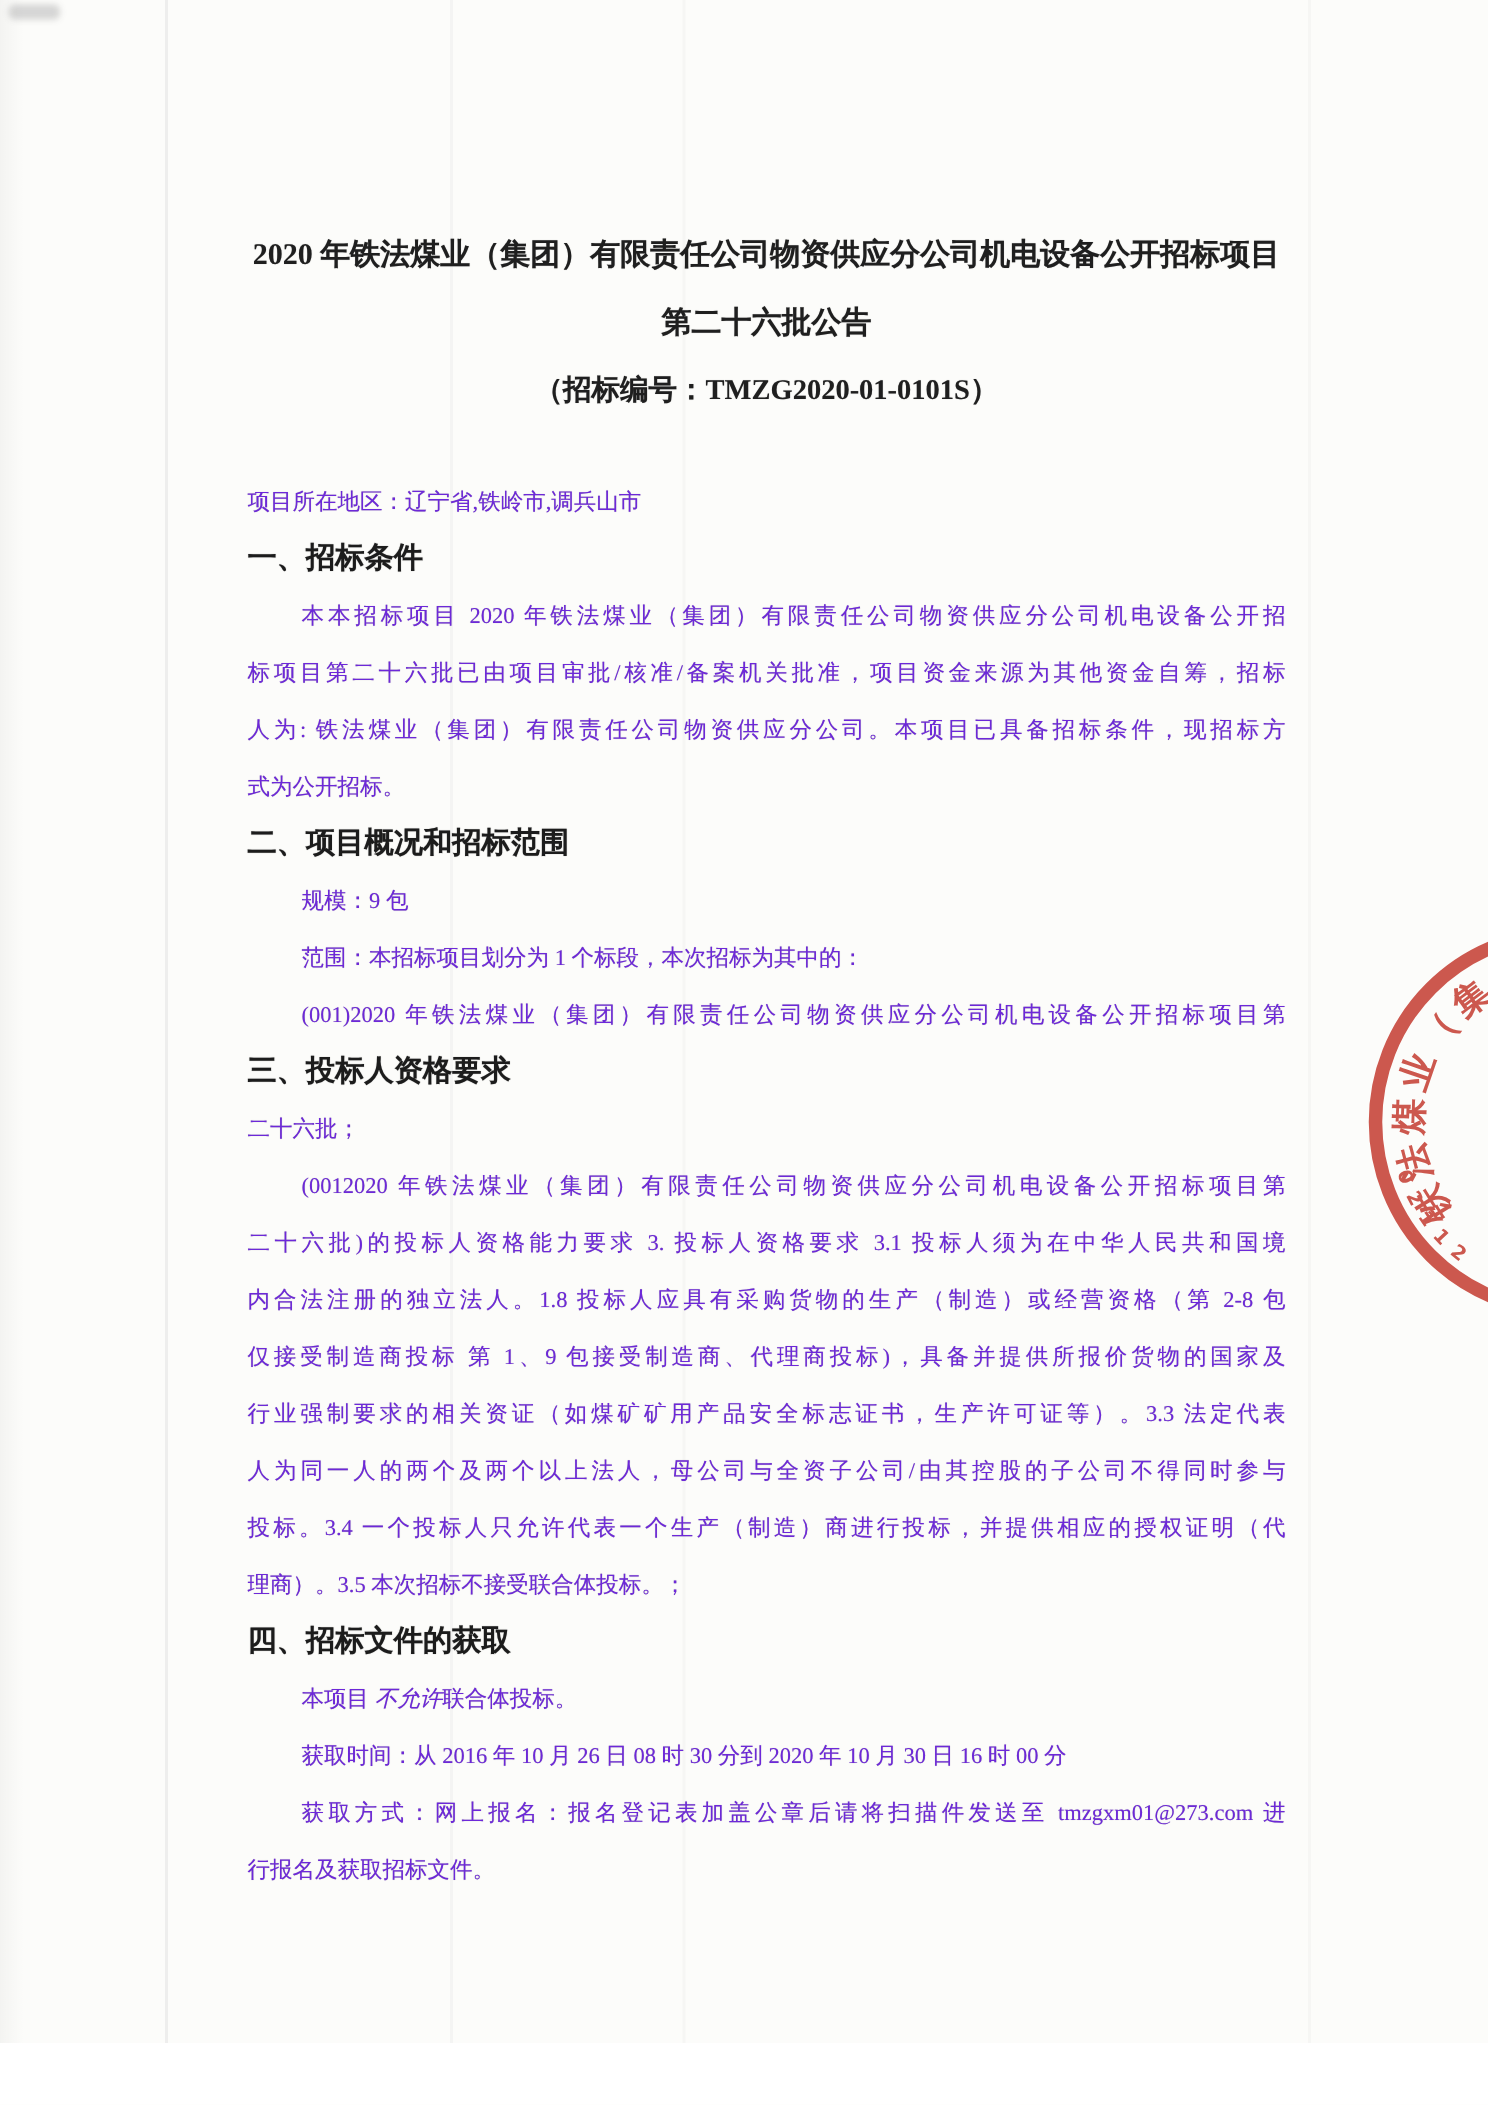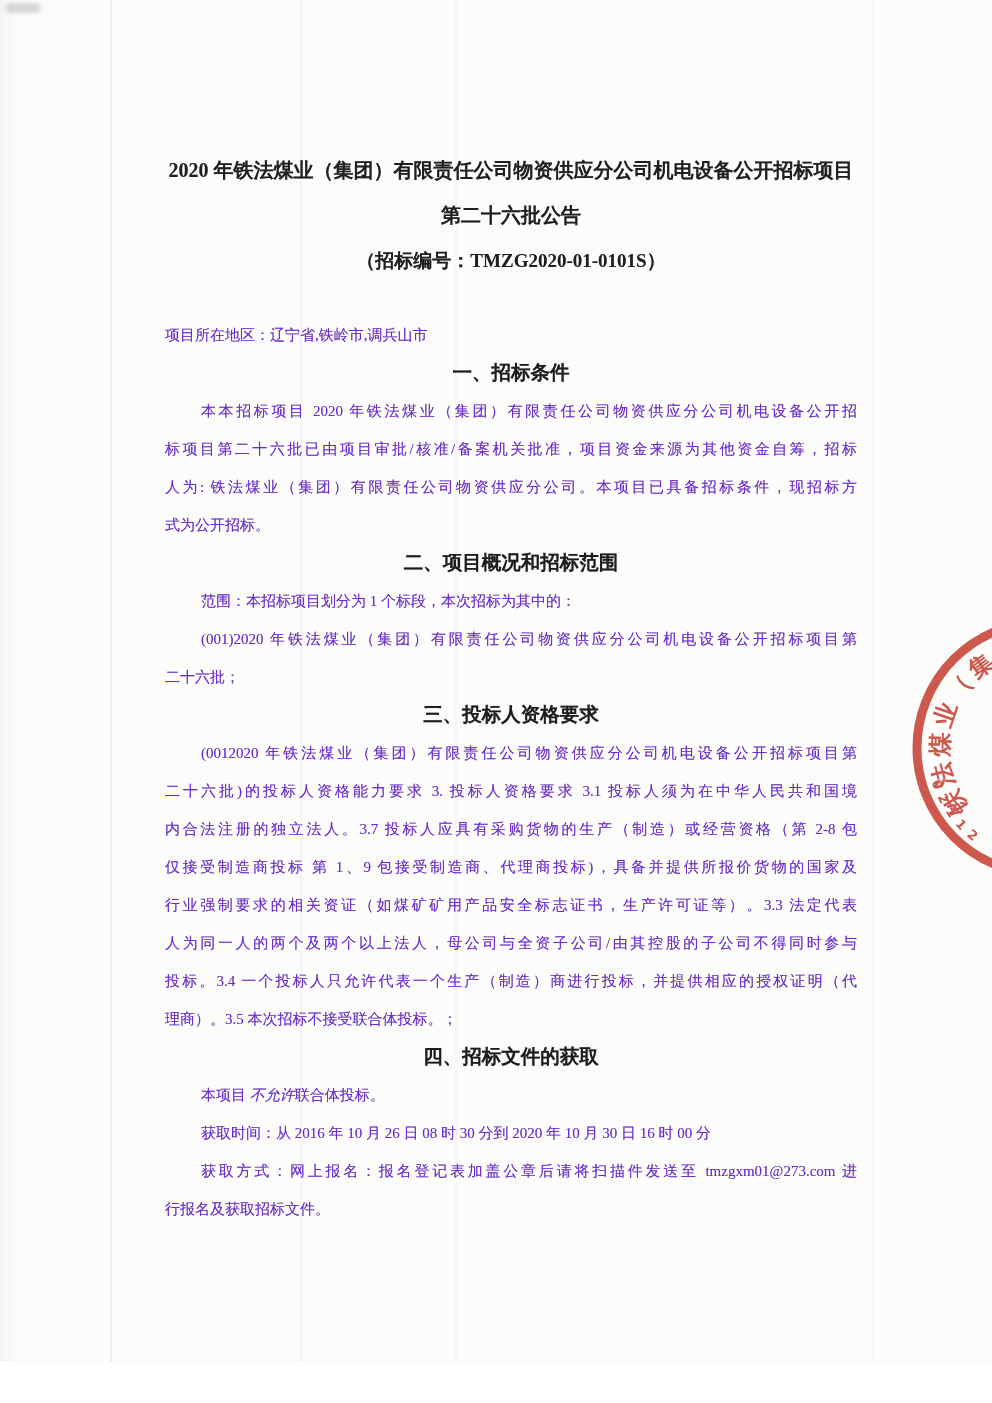--- a/index.html
+++ b/index.html
@@ -41,21 +41,20 @@
   .line{
     font-size:15px;line-height:38px;height:38px;
     color:#6d28d9;
     text-shadow:0 0 0.6px rgba(0,0,0,0.3);
   }
   .line.justify{text-align:justify;text-align-last:justify;}
   .line.indent{text-indent:36px;}
   .line.heading{
     font-weight:bold;font-size:19.5px;color:#1c1c1c;
     text-shadow:0 0 0.7px rgba(0,0,0,0.4);
-    text-align:center;
   }
   .em-run{font-style:italic;}
   .seal-svg{
     position:absolute;left:900px;top:597px;
     opacity:0.88;
     pointer-events:none;
   }
   .seal-svg text{font-family:"DejaVu Sans","Liberation Sans",sans-serif;font-weight:bold;}
 </style>
 </head>
@@ -76,27 +75,28 @@
       <div class="title-line title-no">（招标编号：TMZG2020-01-0101S）</div>
     </div>
     <div class="blocks" id="doc-blocks">
         <div class="line">项目所在地区：辽宁省,铁岭市,调兵山市</div>
         <div class="line heading">一、招标条件</div>
         <div class="line indent justify">本本招标项目 2020 年铁法煤业（集团）有限责任公司物资供应分公司机电设备公开招</div>
         <div class="line justify">标项目第二十六批已由项目审批/核准/备案机关批准，项目资金来源为其他资金自筹，招标</div>
         <div class="line justify">人为: 铁法煤业（集团）有限责任公司物资供应分公司。本项目已具备招标条件，现招标方</div>
         <div class="line">式为公开招标。</div>
         <div class="line heading">二、项目概况和招标范围</div>
+        <div class="line indent">规模：9 包</div>
         <div class="line indent">范围：本招标项目划分为 1 个标段，本次招标为其中的：</div>
         <div class="line indent justify">(001)2020 年铁法煤业（集团）有限责任公司物资供应分公司机电设备公开招标项目第</div>
+        <div class="line heading">三、投标人资格要求</div>
         <div class="line">二十六批；</div>
-        <div class="line heading">三、投标人资格要求</div>
         <div class="line indent justify">(0012020 年铁法煤业（集团）有限责任公司物资供应分公司机电设备公开招标项目第</div>
         <div class="line justify">二十六批)的投标人资格能力要求 3.  投标人资格要求 3.1 投标人须为在中华人民共和国境</div>
-        <div class="line justify">内合法注册的独立法人。3.7 投标人应具有采购货物的生产（制造）或经营资格（第 2-8 包</div>
+        <div class="line justify">内合法注册的独立法人。1.8 投标人应具有采购货物的生产（制造）或经营资格（第 2-8 包</div>
         <div class="line justify">仅接受制造商投标 第 1、9 包接受制造商、代理商投标)，具备并提供所报价货物的国家及</div>
         <div class="line justify">行业强制要求的相关资证（如煤矿矿用产品安全标志证书，生产许可证等）。3.3 法定代表</div>
         <div class="line justify">人为同一人的两个及两个以上法人，母公司与全资子公司/由其控股的子公司不得同时参与</div>
         <div class="line justify">投标。3.4 一个投标人只允许代表一个生产（制造）商进行投标，并提供相应的授权证明（代</div>
         <div class="line">理商）。3.5 本次招标不接受联合体投标。；</div>
         <div class="line heading">四、招标文件的获取</div>
         <div class="line indent"><span>本项目 </span><span class="em-run">不允许</span><span>联合体投标。</span></div>
         <div class="line indent">获取时间：从 2016 年 10 月 26 日 08 时 30 分到 2020 年 10 月 30 日 16 时 00 分</div>
         <div class="line indent justify">获取方式：网上报名：报名登记表加盖公章后请将扫描件发送至 tmzgxm01@273.com 进</div>
         <div class="line">行报名及获取招标文件。</div>

